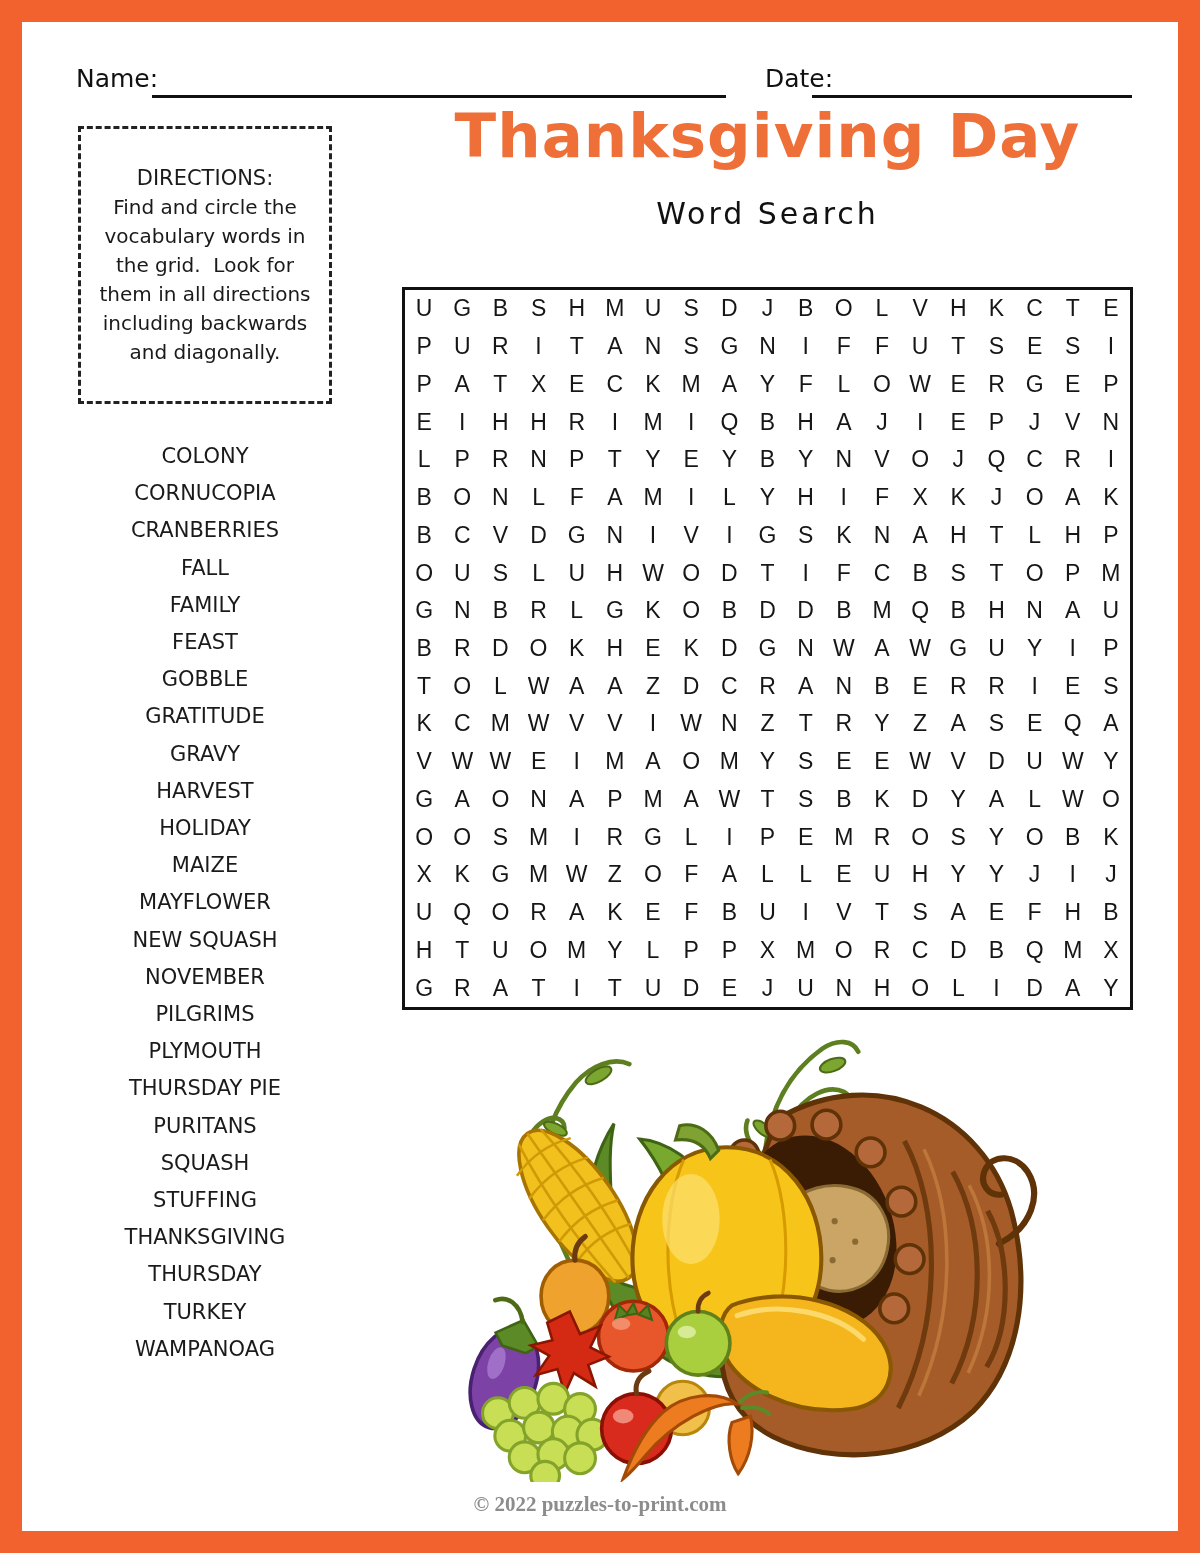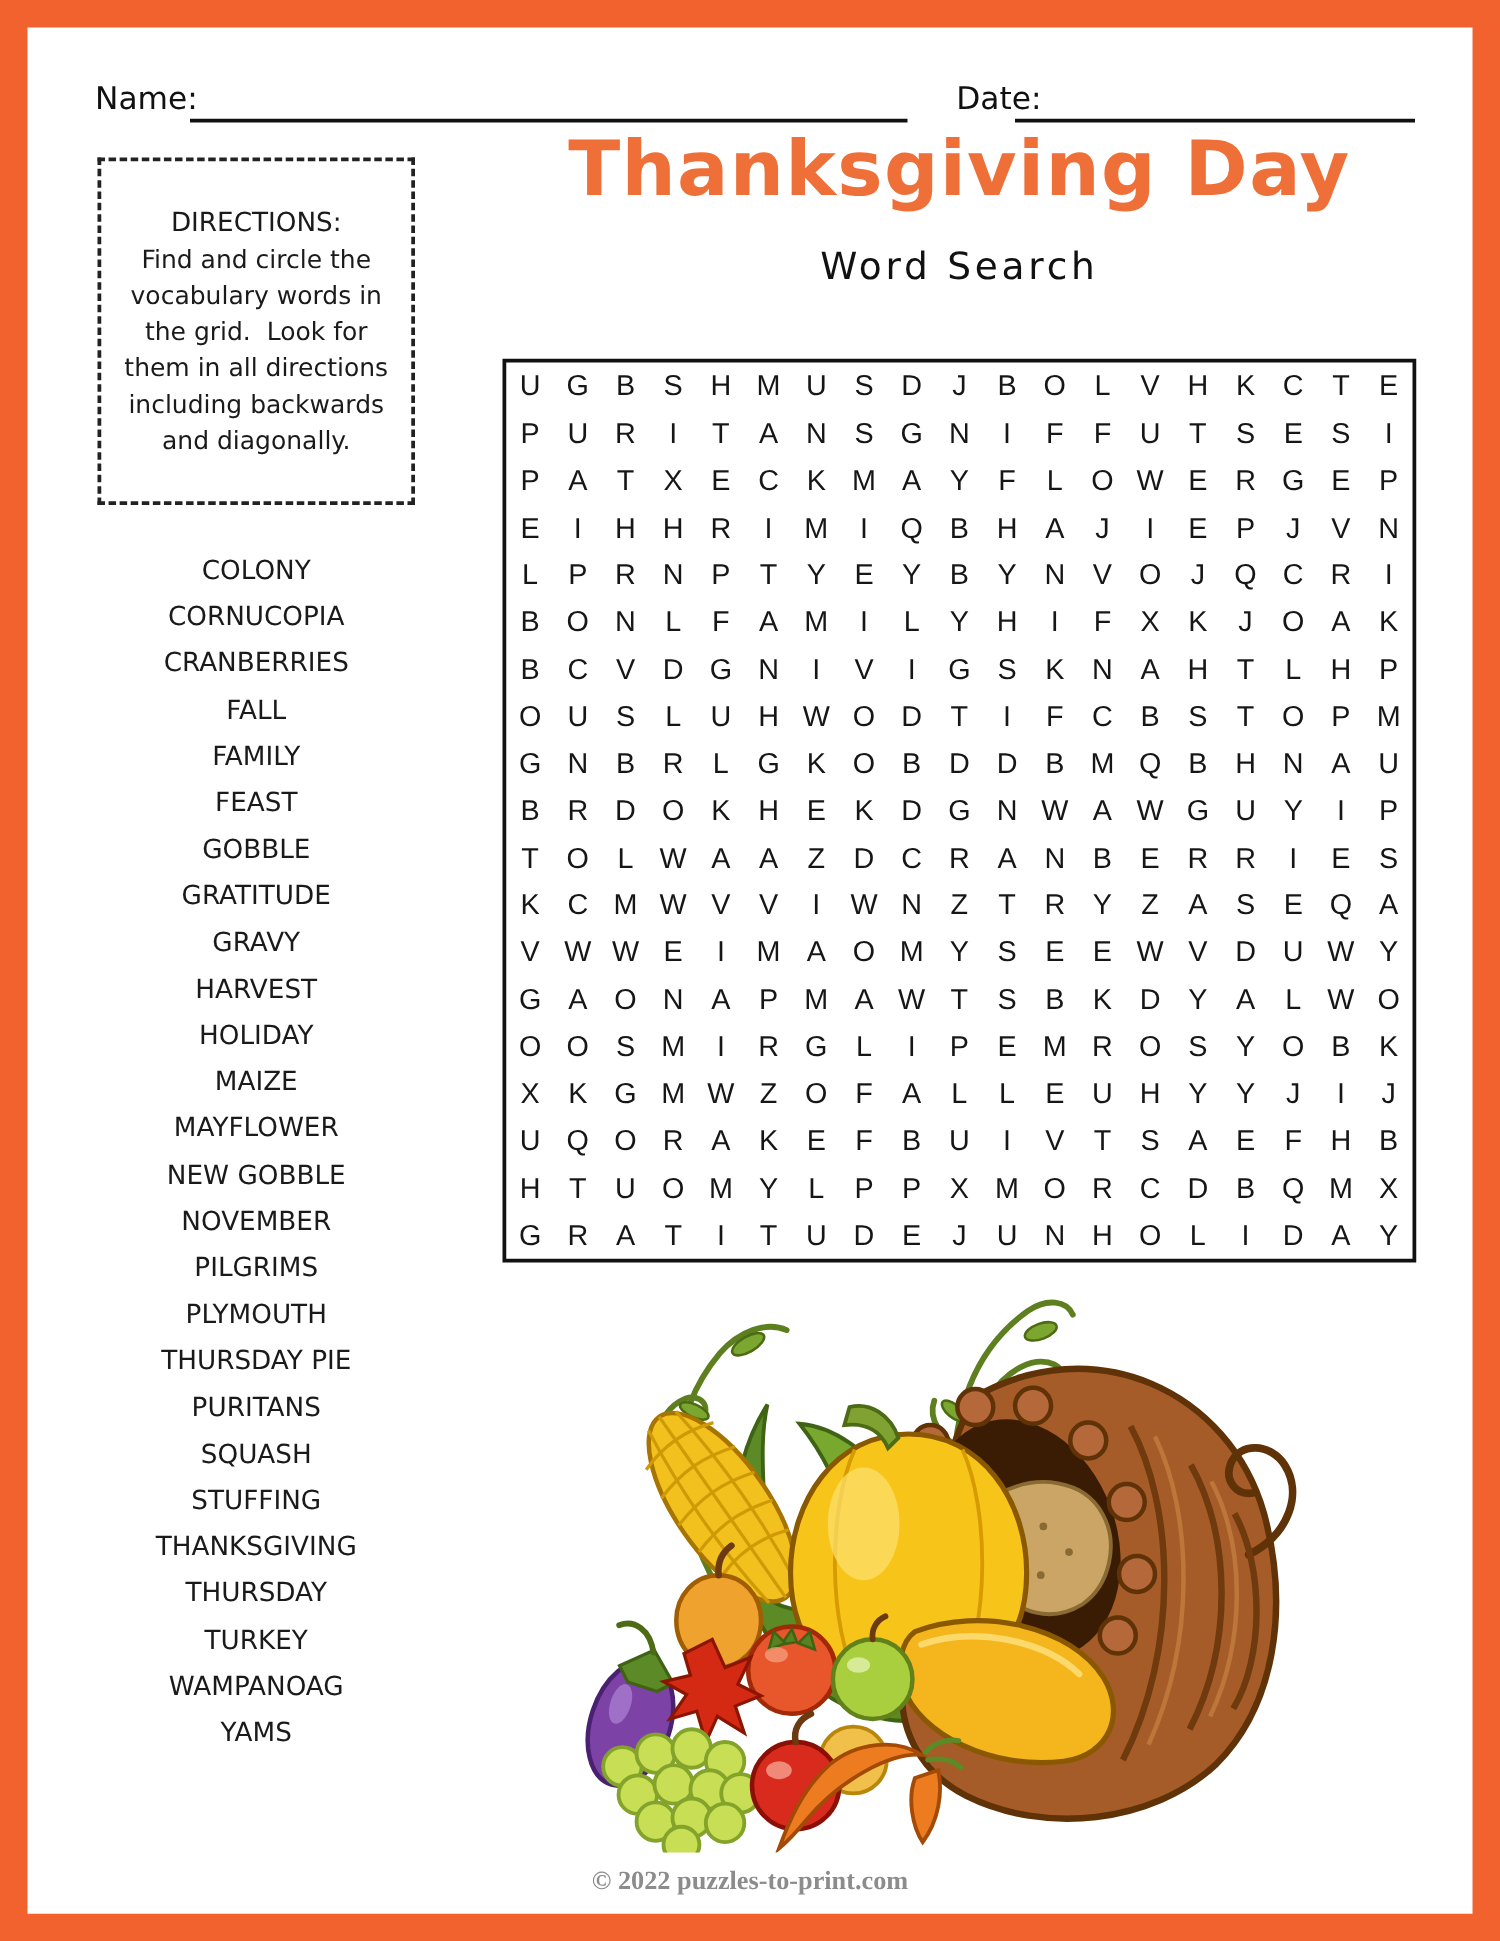--- a/index.html
+++ b/index.html
@@ -93,33 +93,32 @@
       <li>FALL</li>
       <li>FAMILY</li>
       <li>FEAST</li>
       <li>GOBBLE</li>
       <li>GRATITUDE</li>
       <li>GRAVY</li>
       <li>HARVEST</li>
       <li>HOLIDAY</li>
       <li>MAIZE</li>
       <li>MAYFLOWER</li>
-      <li>NEW GOBBLE</li>
+      <li>NEW SQUASH</li>
       <li>NOVEMBER</li>
       <li>PILGRIMS</li>
       <li>PLYMOUTH</li>
       <li>THURSDAY PIE</li>
       <li>PURITANS</li>
       <li>SQUASH</li>
       <li>STUFFING</li>
       <li>THANKSGIVING</li>
       <li>THURSDAY</li>
       <li>TURKEY</li>
       <li>WAMPANOAG</li>
-      <li>YAMS</li>
     </ul>
 
   <div id="grid">
       <span class="cell">U</span>
       <span class="cell">G</span>
       <span class="cell">B</span>
       <span class="cell">S</span>
       <span class="cell">H</span>
       <span class="cell">M</span>
       <span class="cell">U</span>

